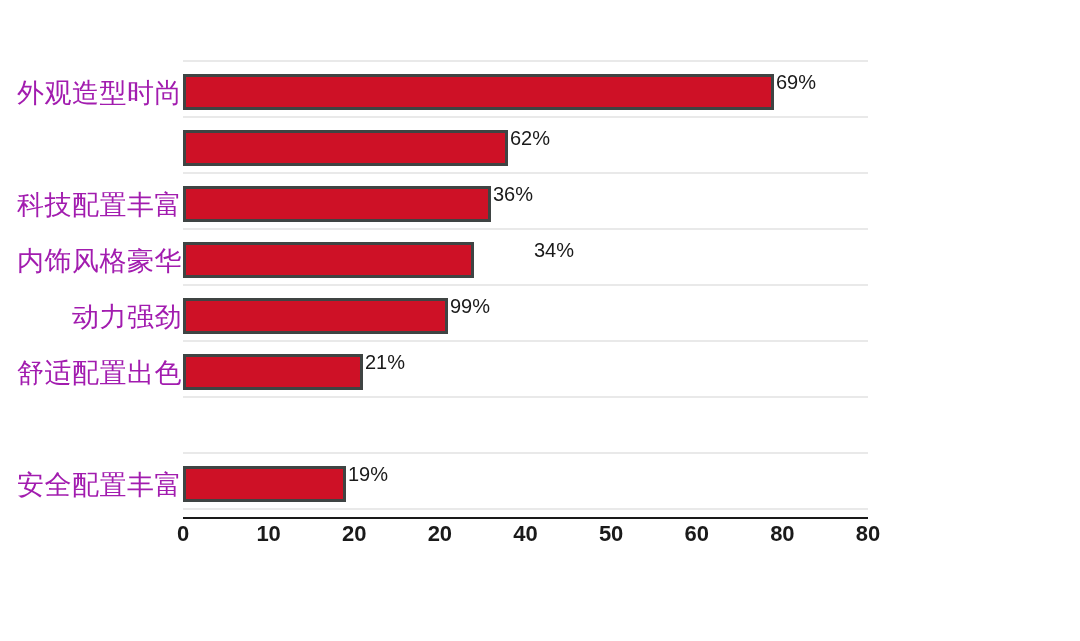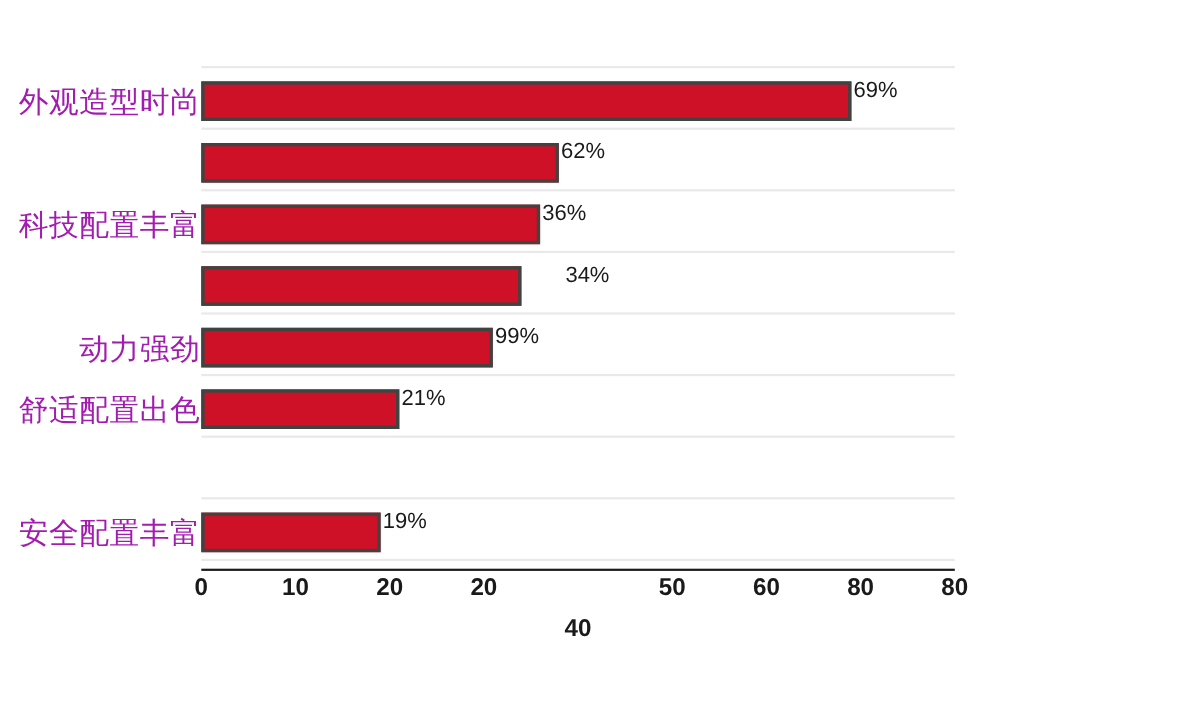--- a/index.html
+++ b/index.html
@@ -136,24 +136,25 @@
         <div class="value-label" style="left: 508px;">62%</div>
       </div>
       <div class="bar-row" style="top: 176px;">
         <div class="cat-label">科技配置丰富</div>
         <div class="bar-wrap" style="width: 308px;">
           <div class="bar" style="width: 100%; background: rgb(206, 17, 38); border-color: rgb(63, 68, 67);"></div>
         </div>
         <div class="value-label" style="left: 491px;">36%</div>
       </div>
       <div class="bar-row" style="top: 232px;">
+        <div class="cat-label">内饰风格豪华</div>
         <div class="bar-wrap" style="width: 291px;">
           <div class="bar" style="width: 100%; background: rgb(206, 17, 38); border-color: rgb(63, 68, 67);"></div>
         </div>
-        <div class="value-label" style="left: 474px; padding-left: 40px;">34%</div>
+        <div class="value-label" style="left: 494px; padding-left: 40px;">34%</div>
       </div>
       <div class="bar-row" style="top: 288px;">
         <div class="cat-label">动力强劲</div>
         <div class="bar-wrap" style="width: 265px;">
           <div class="bar" style="width: 100%; background: rgb(206, 17, 38); border-color: rgb(63, 68, 67);"></div>
         </div>
         <div class="value-label" style="left: 448px;">99%</div>
       </div>
       <div class="bar-row" style="top: 344px;">
         <div class="cat-label">舒适配置出色</div>
@@ -166,19 +167,19 @@
         <div class="cat-label">安全配置丰富</div>
         <div class="bar-wrap" style="width: 163px;">
           <div class="bar" style="width: 100%; background: rgb(206, 17, 38); border-color: rgb(63, 68, 67);"></div>
         </div>
         <div class="value-label" style="left: 346px;">19%</div>
       </div>
       <div class="tick-label" style="left: 183px;">0</div>
       <div class="tick-label" style="left: 268.625px;">10</div>
       <div class="tick-label" style="left: 354.25px;">20</div>
       <div class="tick-label" style="left: 439.875px;">20</div>
-      <div class="tick-label" style="left: 525.5px; margin-top: 37px;">40</div>
+      <div class="tick-label" style="left: 525.5px;">40</div>
       <div class="tick-label" style="left: 611.125px;">50</div>
       <div class="tick-label" style="left: 696.75px;">60</div>
       <div class="tick-label" style="left: 782.375px;">80</div>
       <div class="tick-label" style="left: 868px;">80</div>
     </div>
 </div>
 
 </body></html>

